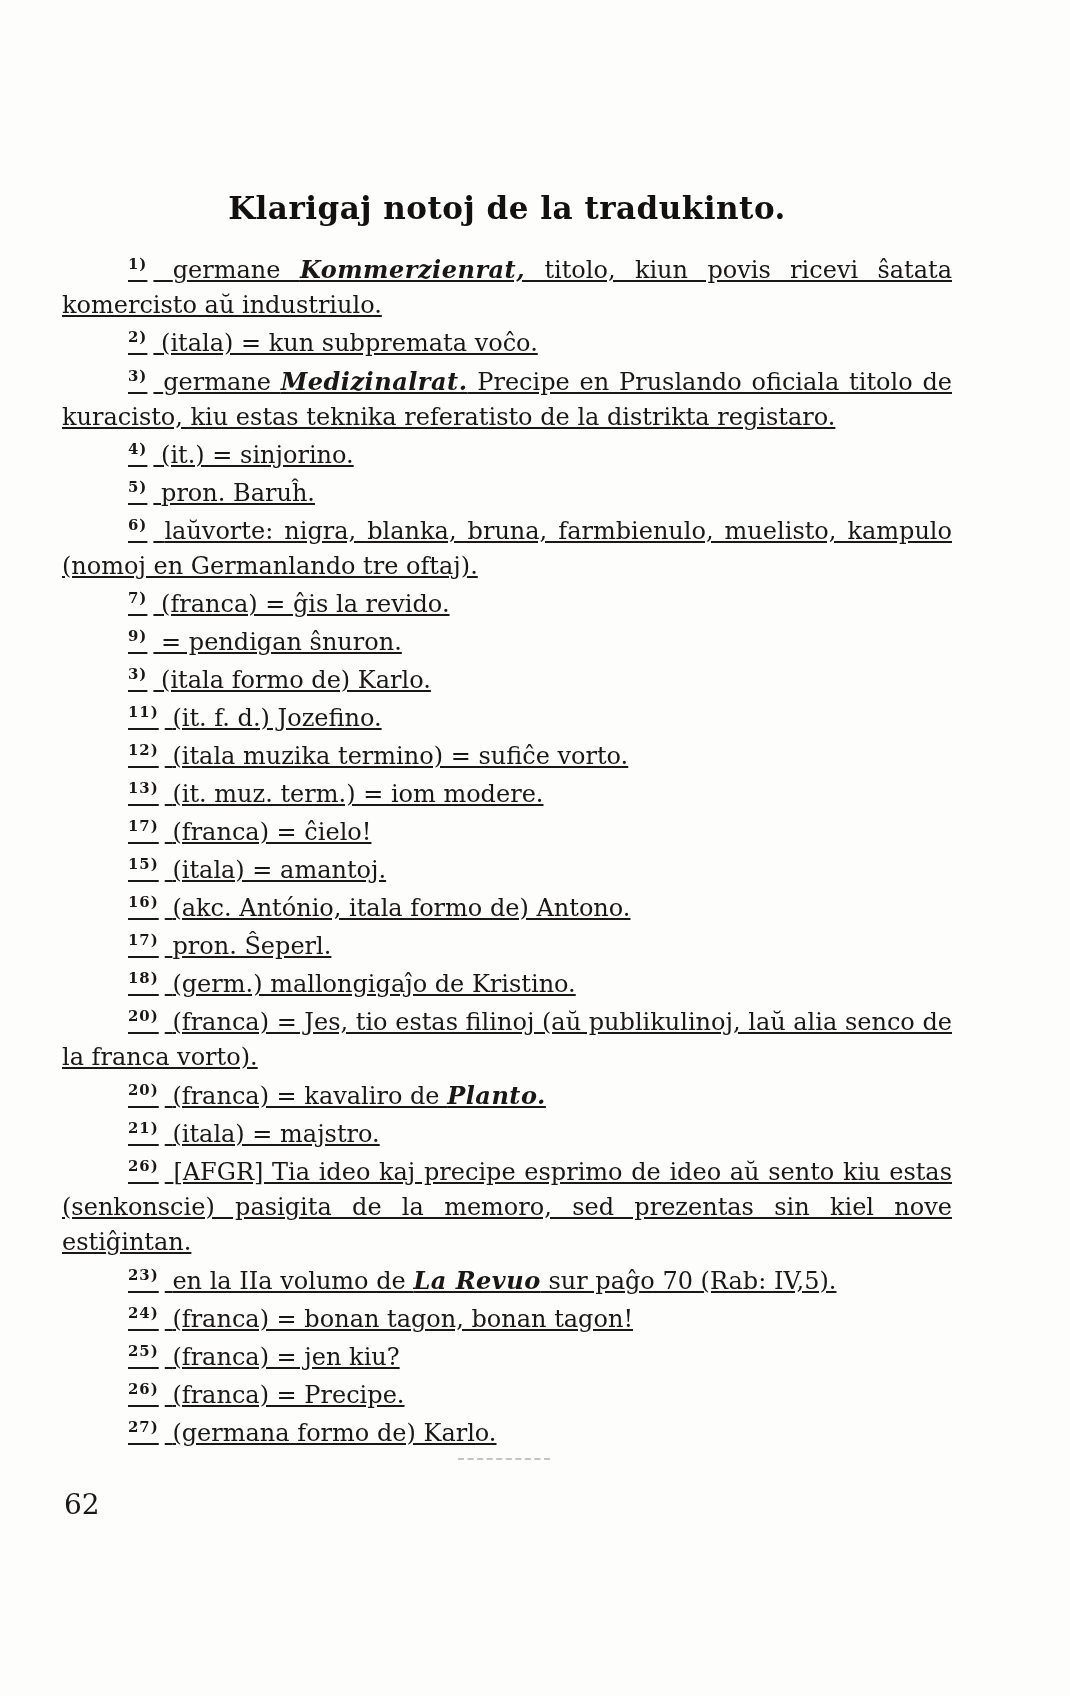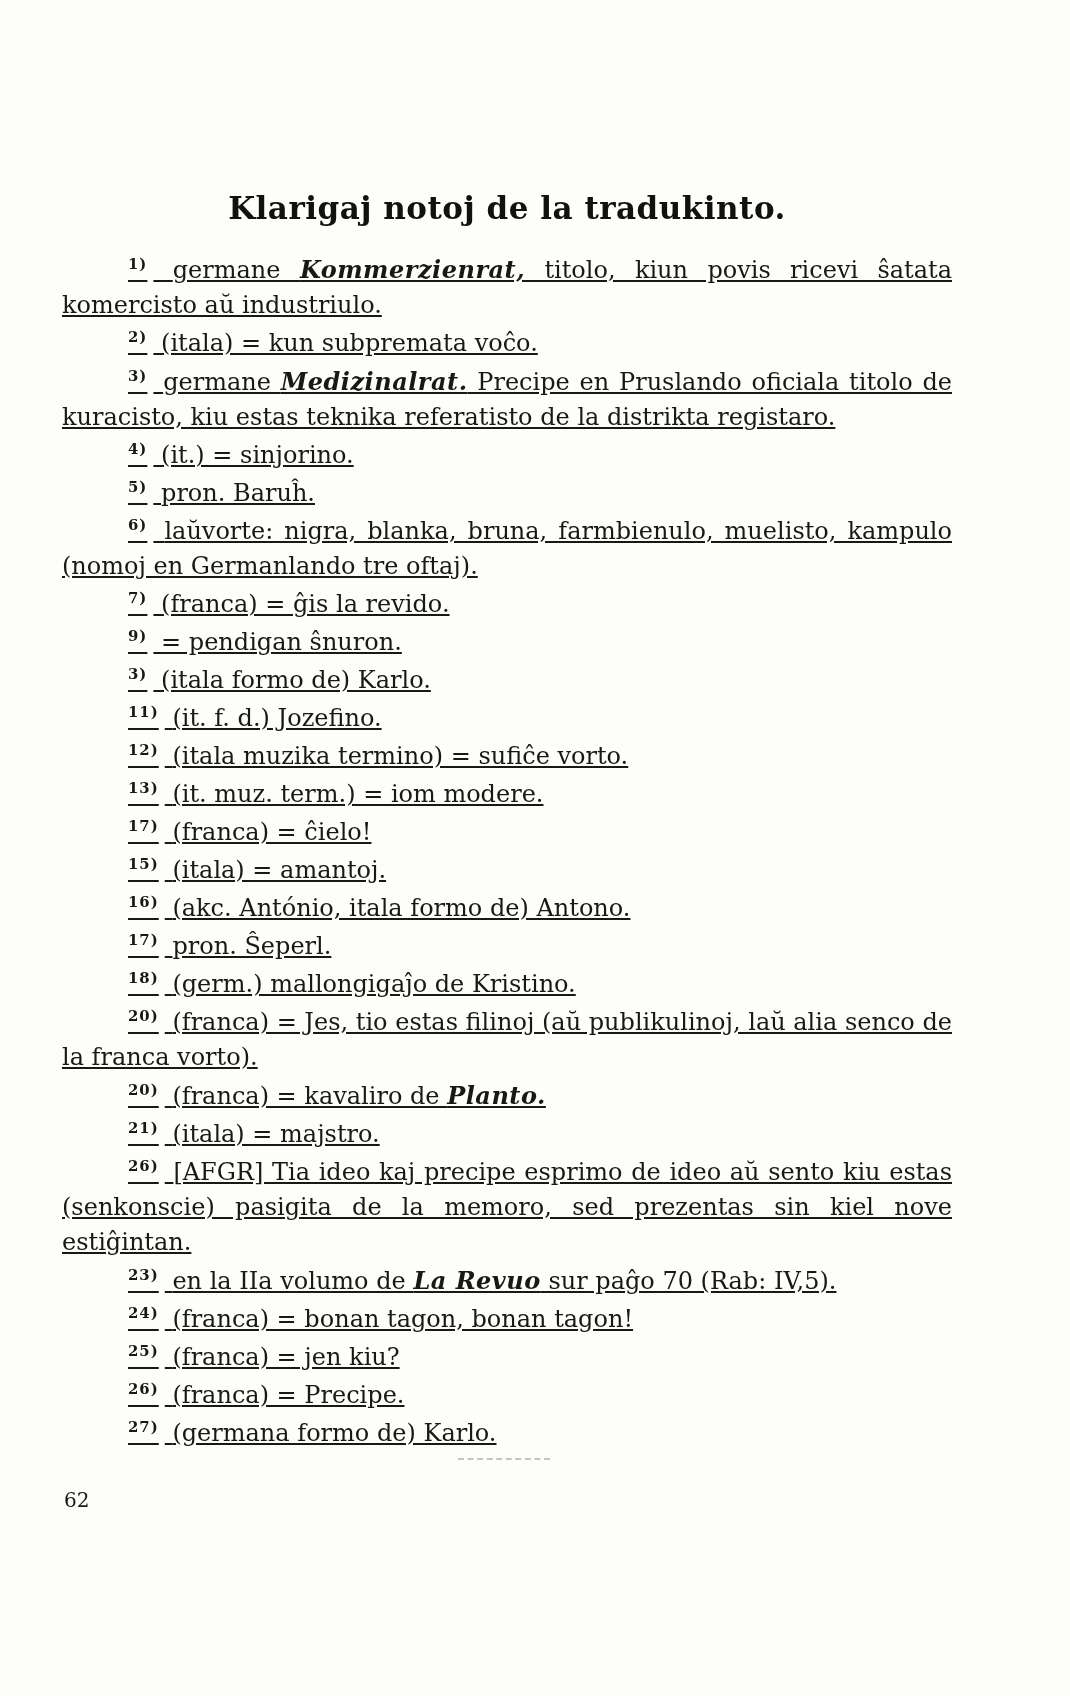--- a/index.html
+++ b/index.html
@@ -50,21 +50,21 @@
     font-weight: bold;
     letter-spacing: 1px;
     padding-right: 6px;
   }
   .seg-n  { font-style: normal; }
   .seg-bi { font-style: italic; font-weight: bold; letter-spacing: 0.5px; }
   .page-number {
     position: absolute;
     left: 64px;
     top: 1488px;
-    font-size: 20px;
+    font-size: 28px;
     color: #1a1815;
   }
   .scan-dashes {
     position: absolute;
     left: 458px;
     top: 1458px;
     width: 92px;
     border-top: 2px dashed #b9b6ae;
     opacity: 0.8;
   }

